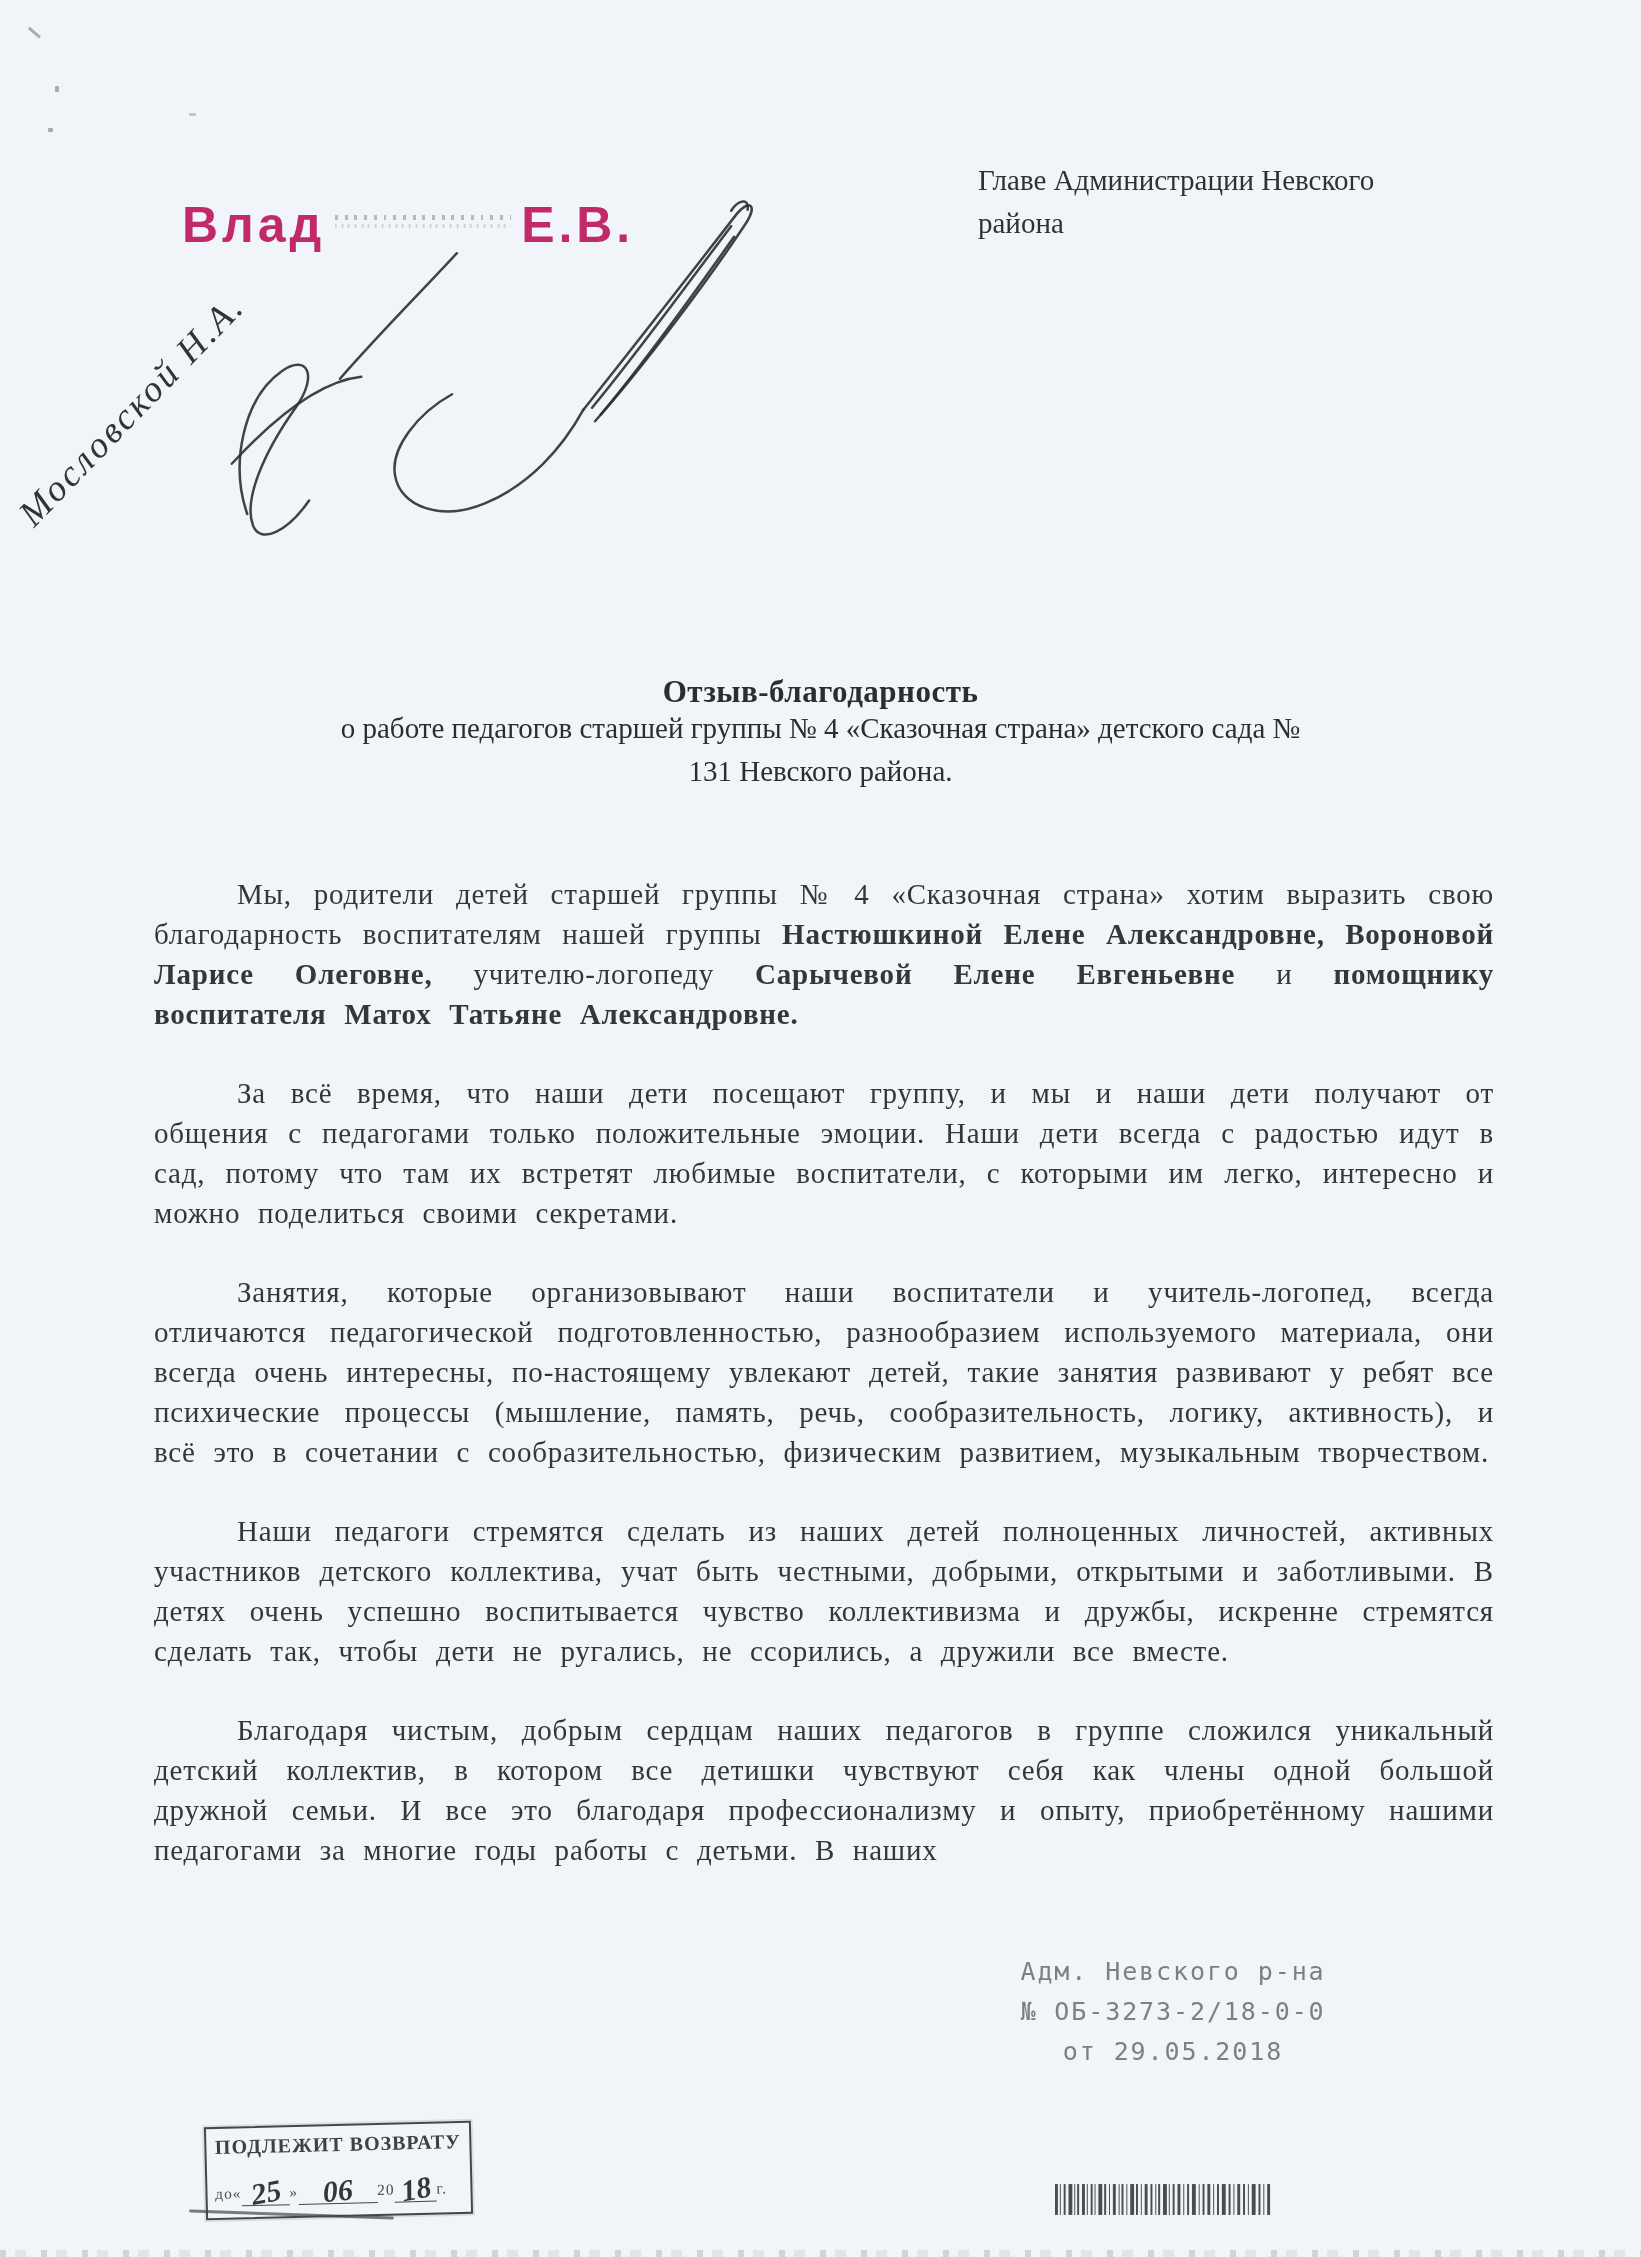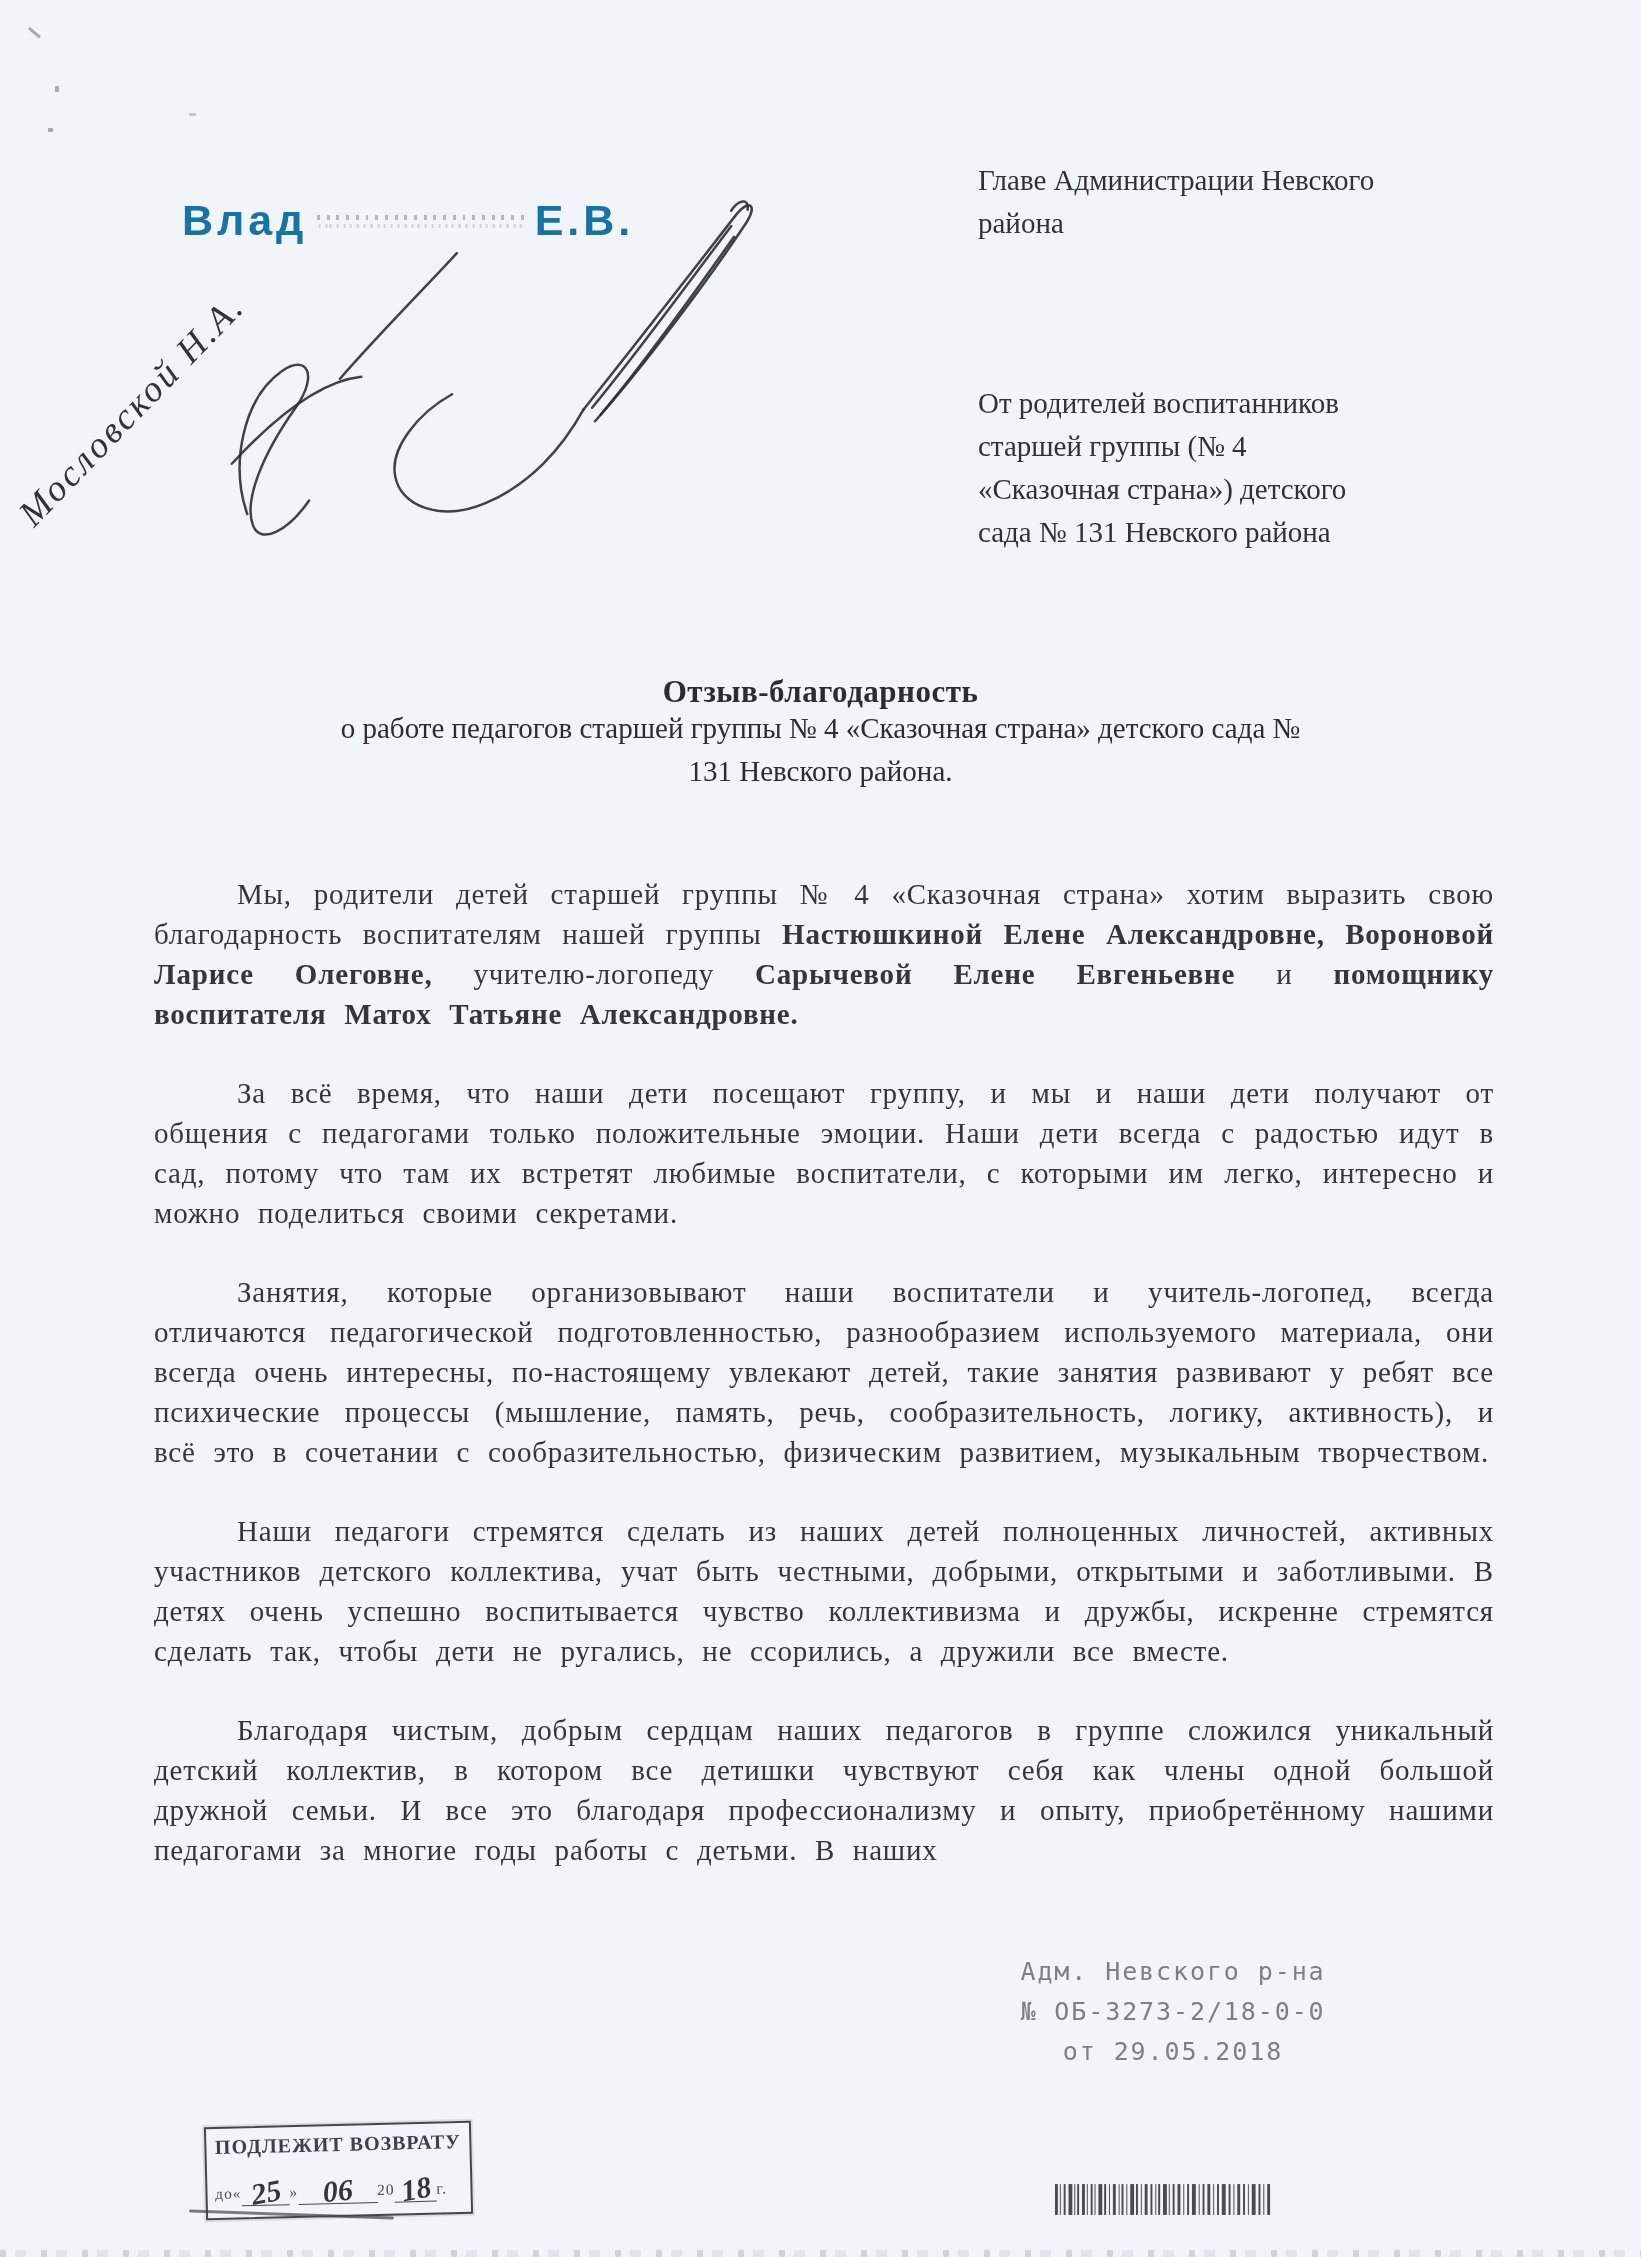--- a/index.html
+++ b/index.html
@@ -7,21 +7,21 @@
     position:relative; width:1641px; height:2257px;
     background:#f1f4f9; overflow:hidden;
     font-family:"Liberation Serif", serif; color:#2f3236;
   }
   .pre{white-space:pre-line;}
   
   .stamped-name{
     position:absolute; left:182px; top:196px; width:452px; height:50px;
     display:flex; align-items:baseline;
     font-family:"Liberation Sans", sans-serif; font-weight:bold;
-    font-size:43px; letter-spacing:3.9px; color:#0369a1; opacity:.92;
+    font-size:50px; letter-spacing:3.9px; color:#be185d; opacity:.92;
   }
   .stamped-name .fade-mid{
     flex:1; height:16.4px; margin:0 9.7px; align-self:center; border-radius:1.9px;
     background:
       repeating-linear-gradient(90deg, rgba(72,77,85,.38) 0 2.9px, transparent 2.9px 9.7px),
       repeating-linear-gradient(90deg, rgba(72,77,85,.22) 0 1.9px, transparent 1.9px 6.8px);
     background-size:100% 4.8px,100% 3.9px;
     background-position:0 1.9px,12.6px 11.6px;
     background-repeat:repeat-x;
   }
@@ -122,24 +122,20 @@
     <path d="M 604 274 C 652 214, 722 124, 763 71 C 776 56, 784 62, 773 80 C 736 136, 666 230, 616 286"></path>
     <path d="M 613 272 C 661 214, 719 134, 757 84"></path>
     <path d="M 622 279 C 670 222, 724 146, 760 95"></path>
     <path d="M 757 68 C 764 57, 776 54, 774 67"></path>
     <path d="M 256 382 C 238 330, 252 262, 292 234 C 318 216, 330 238, 306 272 C 272 320, 252 368, 262 394 C 270 414, 298 400, 320 368"></path>
     <path d="M 240 330 C 290 276, 336 244, 374 240"></path>
   </svg>
 
   <div class="addr b1 pre">Главе Администрации Невского
 района</div>
-  <div class="addr b3 pre">От родителей воспитанников
-старшей группы (№ 4
-«Сказочная страна») детского
-сада № 131 Невского района</div>
 
   <div class="doc-title">Отзыв-благодарность</div>
   <div class="doc-subtitle pre">о работе педагогов старшей группы № 4 «Сказочная страна» детского сада №
 131 Невского района.</div>
 
   <div class="body-text">
     <p><span>Мы, родители детей старшей группы № 4 «Сказочная страна» хотим выразить свою благодарность воспитателям нашей группы </span><span class="b">Настюшкиной Елене Александровне, Вороновой Ларисе Олеговне,</span><span> учителю-логопеду </span><span class="b">Сарычевой Елене Евгеньевне</span><span> и </span><span class="b">помощнику воспитателя Матох Татьяне Александровне.</span></p>
     <p><span>За всё время, что наши дети посещают группу, и мы и наши дети получают от общения с педагогами только положительные эмоции. Наши дети всегда с радостью идут в сад, потому что там их встретят любимые воспитатели, с которыми им легко, интересно и можно поделиться своими секретами.</span></p>
     <p><span>Занятия, которые организовывают наши воспитатели и учитель-логопед, всегда отличаются педагогической подготовленностью, разнообразием используемого материала, они всегда очень интересны, по-настоящему увлекают детей, такие занятия развивают у ребят все психические процессы (мышление, память, речь, сообразительность, логику, активность), и всё это  в сочетании с сообразительностью, физическим развитием, музыкальным творчеством.</span></p>
     <p><span>Наши педагоги стремятся сделать из наших детей полноценных личностей, активных участников детского коллектива, учат быть честными, добрыми, открытыми и заботливыми. В детях очень успешно воспитывается чувство коллективизма и дружбы, искренне стремятся сделать так, чтобы дети не ругались, не ссорились, а дружили все вместе.</span></p>

